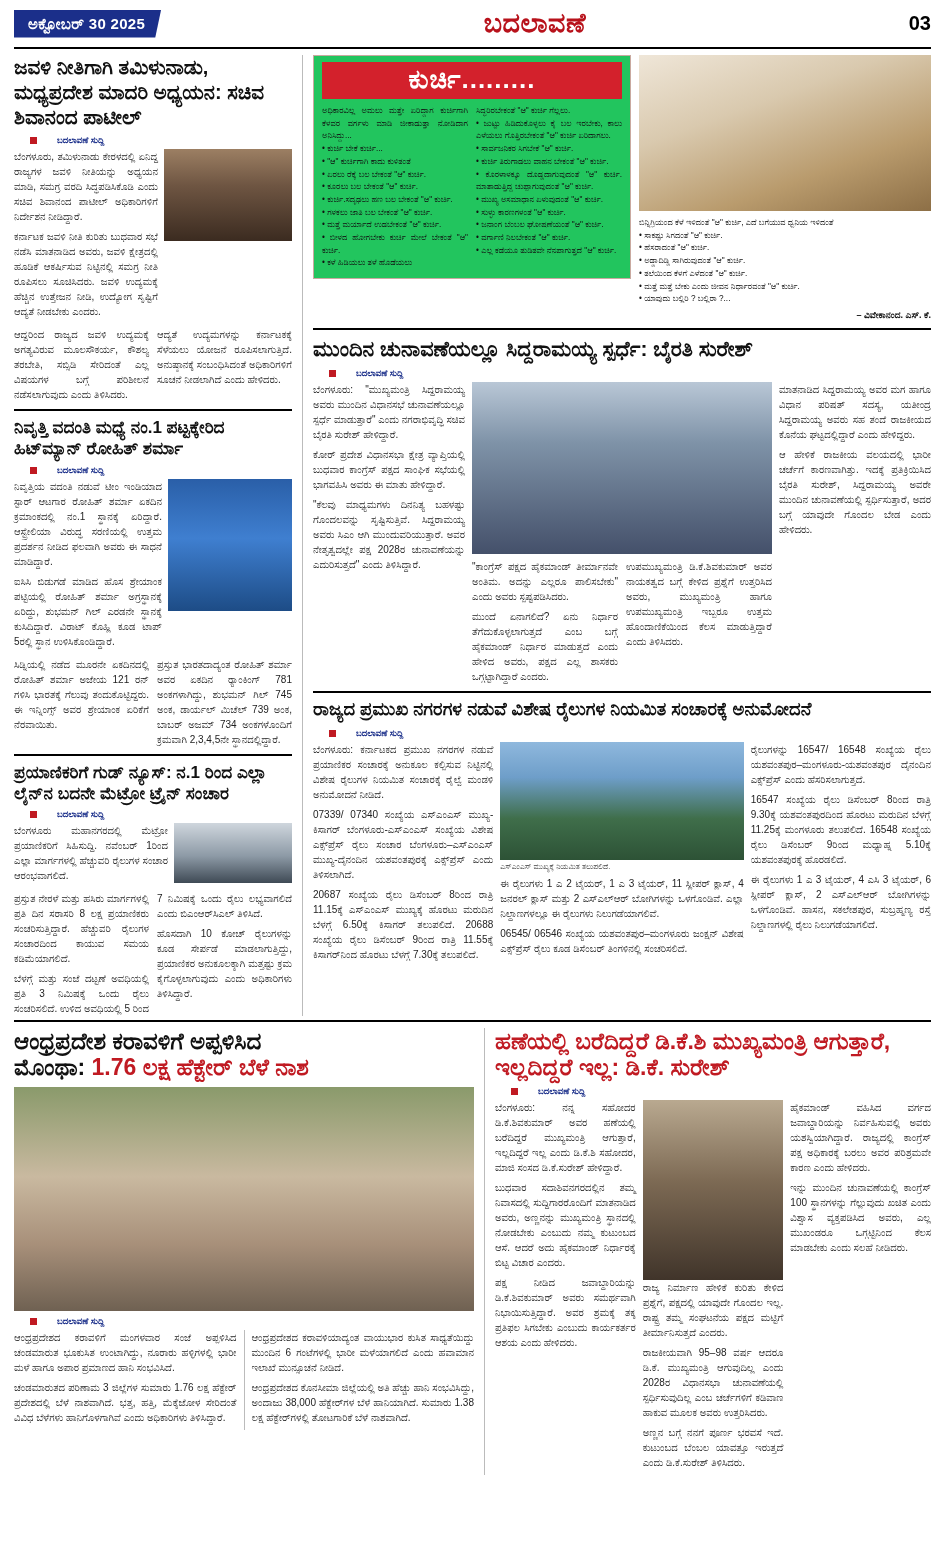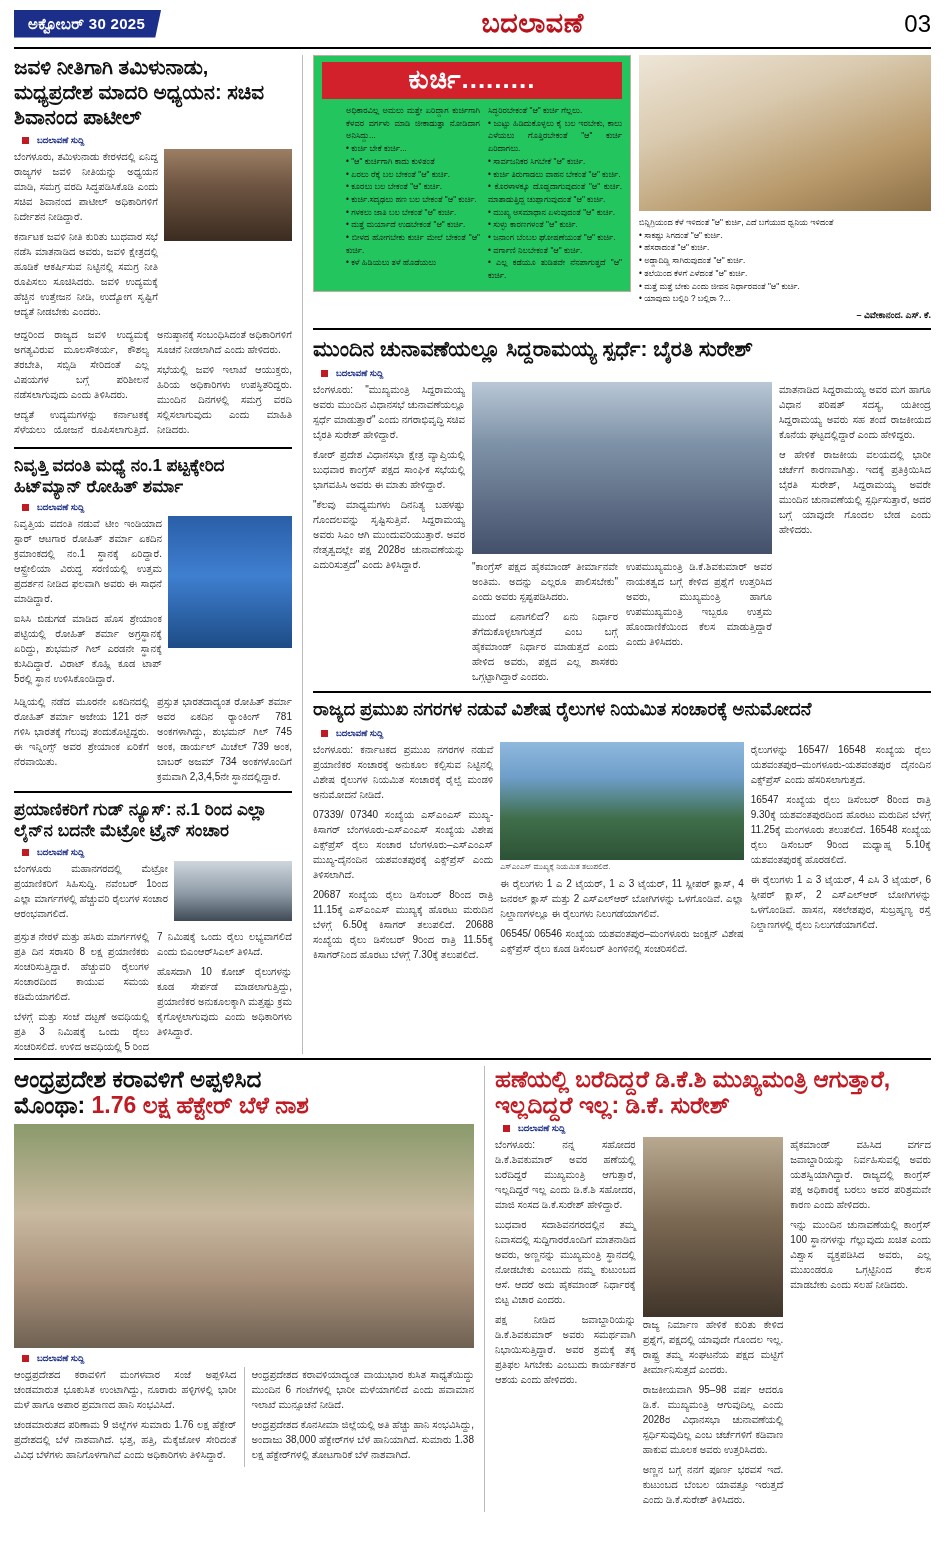--- a/index.html
+++ b/index.html
@@ -14,28 +14,28 @@
   .page { position: relative; width: 945px; height: 1542px; padding: 8px 14px; }
 
   
   .masthead { display:flex; align-items:center; justify-content:space-between; padding-bottom:4px; }
   .date-box {
     background:#1b2f8a; color:#fff; font-size:15px; font-weight:bold;
     padding:5px 16px 5px 14px; letter-spacing:.3px;
     clip-path: polygon(0 0, 100% 0, 96% 100%, 0 100%);
   }
   .paper-name { color:#b8121b; font-size:27px; font-weight:bold; letter-spacing:.5px; }
-  .page-no { font-size:24px; font-weight:normal; color:#000; }
+  .page-no { font-size:20px; font-weight:bold; color:#000; }
   .rule { border-top:2px solid #000; margin:4px 0 6px; }
 
   
   .hl { font-weight:bold; line-height:1.25; color:#111; }
   .h-lg { font-size:20px; }
   .h-md { font-size:17px; }
-  .byline { display:inline-flex; align-items:center; gap:8px; font-size:8.5px; color:#1b2f8a; font-weight:bold; margin:4px 8px 3px; }
+  .byline { display:inline-flex; align-items:center; gap:20px; font-size:8.5px; color:#1b2f8a; font-weight:bold; margin:4px 16px 3px; }
   .byline .sq { width:7px; height:7px; background:#c01a22; display:inline-block; }
   .body-text { font-size:10px; line-height:1.5; text-align:justify; color:#222; }
   .body-text p { margin:0 0 5px; }
 
   
   .cols { display:flex; gap:7px; }
   .col { flex:1; }
 
   
   .top-zone { display:flex; gap:10px; }
@@ -103,21 +103,20 @@
               <p>ಕರ್ನಾಟಕ ಜವಳಿ ನೀತಿ ಕುರಿತು ಬುಧವಾರ ಸಭೆ ನಡೆಸಿ ಮಾತನಾಡಿದ ಅವರು, ಜವಳಿ ಕ್ಷೇತ್ರದಲ್ಲಿ ಹೂಡಿಕೆ ಆಕರ್ಷಿಸುವ ನಿಟ್ಟಿನಲ್ಲಿ ಸಮಗ್ರ ನೀತಿ ರೂಪಿಸಲು ಸೂಚಿಸಿದರು. ಜವಳಿ ಉದ್ಯಮಕ್ಕೆ ಹೆಚ್ಚಿನ ಉತ್ತೇಜನ ನೀಡಿ, ಉದ್ಯೋಗ ಸೃಷ್ಟಿಗೆ ಆದ್ಯತೆ ನೀಡಬೇಕು ಎಂದರು.</p>
             </div>
           </div>
           <div style="width:128px; flex:none;">
             <div class="ph photo1" style="height:92px;"></div>
           </div>
         </div>
         <div class="body-text" style="column-count:2; column-gap:8px; margin-top:3px;">
           <p>ಆದ್ದರಿಂದ ರಾಜ್ಯದ ಜವಳಿ ಉದ್ಯಮಕ್ಕೆ ಅಗತ್ಯವಿರುವ ಮೂಲಸೌಕರ್ಯ, ಕೌಶಲ್ಯ ತರಬೇತಿ, ಸಬ್ಸಿಡಿ ಸೇರಿದಂತೆ ಎಲ್ಲ ವಿಷಯಗಳ ಬಗ್ಗೆ ಪರಿಶೀಲನೆ ನಡೆಸಲಾಗುವುದು ಎಂದು ತಿಳಿಸಿದರು.</p>
           <p>ಆದ್ಯತೆ ಉದ್ಯಮಗಳನ್ನು ಕರ್ನಾಟಕಕ್ಕೆ ಸೆಳೆಯಲು ಯೋಜನೆ ರೂಪಿಸಲಾಗುತ್ತಿದೆ. ಅನುಷ್ಠಾನಕ್ಕೆ ಸಂಬಂಧಿಸಿದಂತೆ ಅಧಿಕಾರಿಗಳಿಗೆ ಸೂಚನೆ ನೀಡಲಾಗಿದೆ ಎಂದು ಹೇಳಿದರು.</p>
-          <p>ಸಭೆಯಲ್ಲಿ ಜವಳಿ ಇಲಾಖೆ ಆಯುಕ್ತರು, ಹಿರಿಯ ಅಧಿಕಾರಿಗಳು ಉಪಸ್ಥಿತರಿದ್ದರು. ಮುಂದಿನ ದಿನಗಳಲ್ಲಿ ಸಮಗ್ರ ವರದಿ ಸಲ್ಲಿಸಲಾಗುವುದು ಎಂದು ಮಾಹಿತಿ ನೀಡಿದರು.</p>
         </div>
       </div>
 
       <div class="hr-black"></div>
 
       <div>
         <div class="hl h-md">ನಿವೃತ್ತಿ ವದಂತಿ ಮಧ್ಯೆ ನಂ.1 ಪಟ್ಟಕ್ಕೇರಿದ ಹಿಟ್‌ಮ್ಯಾನ್ ರೋಹಿತ್ ಶರ್ಮಾ</div>
         <div class="byline">
           <span class="sq"></span>
           <span>ಬದಲಾವಣೆ ಸುದ್ದಿ</span>
@@ -166,21 +165,21 @@
 
     </div>
 
     <div class="right-zone vdiv" style="padding-left:10px;">
 
       <div style="display:flex; gap:8px;">
         <div style="flex:1;">
           <div class="kurchi-box">
             <div class="kurchi-title">ಕುರ್ಚಿ.........</div>
             <div class="kurchi-cols">
-              <div class="k" style="white-space:pre-line;margin-left:24px;">ಅಧಿಕಾರವಿಲ್ಲ ಅಮಲು ಮತ್ತೇ ಏರಿದ್ದಾಗ ಕುರ್ಚಿಗಾಗಿ ಕೆಳವರ ವರ್ಗಳು ಮಾಡಿ ಜೀಕಾಡುತ್ತಾ ನೋಡಿದಾಗ ಅನಿಸಿದ್ದು...
+              <div class="k" style="white-space:pre-line;">ಅಧಿಕಾರವಿಲ್ಲ ಅಮಲು ಮತ್ತೇ ಏರಿದ್ದಾಗ ಕುರ್ಚಿಗಾಗಿ ಕೆಳವರ ವರ್ಗಳು ಮಾಡಿ ಜೀಕಾಡುತ್ತಾ ನೋಡಿದಾಗ ಅನಿಸಿದ್ದು...
 • ಕುರ್ಚಿ ಬೇಕೆ ಕುರ್ಚಿ...
 • "ಆ" ಕುರ್ಚಿಗಾಗಿ ಕಾದು ಕುಳಿತಂತೆ
 • ಏರಲು ರೆಕ್ಕೆ ಬಲ ಬೇಕಂತೆ "ಆ" ಕುರ್ಚಿ.
 • ಕೂರಲು ಬಲ ಬೇಕಂತೆ "ಆ" ಕುರ್ಚಿ.
 • ಕುರ್ಚಿ.ಸದೃಢಲು ಹಣ ಬಲ ಬೇಕಂತೆ "ಆ" ಕುರ್ಚಿ.
 • ಗಳಕಲು ಜಾತಿ ಬಲ ಬೇಕಂತೆ "ಆ" ಕುರ್ಚಿ.
 • ಮತ್ತೆ ಮರ್ಯಾದೆ ಉಡಬೇಕಂತೆ "ಆ" ಕುರ್ಚಿ.
 • ಬೀಳದ ಹೋಗಬೇಕು ಕುರ್ಚಿ ಮೇಲೆ ಬೇಕಂತೆ "ಆ" ಕುರ್ಚಿ.
 • ಕಳೆ ಹಿಡಿಯಲು ತಳೆ ಹೊಡೆಯಲು</div>
               <div class="k" style="white-space:pre-line;">ಸಿದ್ಧರಿರಬೇಕಂತೆ "ಆ" ಕುರ್ಚಿ ಗೆಲ್ಲಲು.
@@ -290,21 +289,21 @@
       </div>
       <div class="ph banana" style="height:224px; margin-top:6px;"></div>
       <div class="byline">
         <span class="sq"></span>
         <span>ಬದಲಾವಣೆ ಸುದ್ದಿ</span>
       </div>
       <div class="cols">
         <div class="col">
           <div class="body-text">
             <p>ಆಂಧ್ರಪ್ರದೇಶದ ಕರಾವಳಿಗೆ ಮಂಗಳವಾರ ಸಂಜೆ ಅಪ್ಪಳಿಸಿದ ಚಂಡಮಾರುತ ಭೂಕುಸಿತ ಉಂಟಾಗಿದ್ದು, ನೂರಾರು ಹಳ್ಳಿಗಳಲ್ಲಿ ಭಾರೀ ಮಳೆ ಹಾಗೂ ಅಪಾರ ಪ್ರಮಾಣದ ಹಾನಿ ಸಂಭವಿಸಿದೆ.</p>
-            <p>ಚಂಡಮಾರುತದ ಪರಿಣಾಮ 9 ಜಿಲ್ಲೆಗಳ ಸುಮಾರು 1.76 ಲಕ್ಷ ಹೆಕ್ಟೇರ್ ಪ್ರದೇಶದಲ್ಲಿ ಬೆಳೆ ನಾಶವಾಗಿದೆ. ಭತ್ತ, ಹತ್ತಿ, ಮೆಕ್ಕೆಜೋಳ ಸೇರಿದಂತೆ ವಿವಿಧ ಬೆಳೆಗಳು ಹಾನಿಗೊಳಗಾಗಿವೆ ಎಂದು ಅಧಿಕಾರಿಗಳು ತಿಳಿಸಿದ್ದಾರೆ.</p>
+            <p>ಚಂಡಮಾರುತದ ಪರಿಣಾಮ 3 ಜಿಲ್ಲೆಗಳ ಸುಮಾರು 1.76 ಲಕ್ಷ ಹೆಕ್ಟೇರ್ ಪ್ರದೇಶದಲ್ಲಿ ಬೆಳೆ ನಾಶವಾಗಿದೆ. ಭತ್ತ, ಹತ್ತಿ, ಮೆಕ್ಕೆಜೋಳ ಸೇರಿದಂತೆ ವಿವಿಧ ಬೆಳೆಗಳು ಹಾನಿಗೊಳಗಾಗಿವೆ ಎಂದು ಅಧಿಕಾರಿಗಳು ತಿಳಿಸಿದ್ದಾರೆ.</p>
           </div>
         </div>
         <div class="col vdiv" style="padding-left:7px;">
           <div class="body-text">
             <p>ಆಂಧ್ರಪ್ರದೇಶದ ಕರಾವಳಿಯಾದ್ಯಂತ ವಾಯುಭಾರ ಕುಸಿತ ಸಾಧ್ಯತೆಯಿದ್ದು ಮುಂದಿನ 6 ಗಂಟೆಗಳಲ್ಲಿ ಭಾರೀ ಮಳೆಯಾಗಲಿದೆ ಎಂದು ಹವಾಮಾನ ಇಲಾಖೆ ಮುನ್ಸೂಚನೆ ನೀಡಿದೆ.</p>
             <p>ಆಂಧ್ರಪ್ರದೇಶದ ಕೊನಸೀಮಾ ಜಿಲ್ಲೆಯಲ್ಲಿ ಅತಿ ಹೆಚ್ಚು ಹಾನಿ ಸಂಭವಿಸಿದ್ದು, ಅಂದಾಜು 38,000 ಹೆಕ್ಟೇರ್‌ಗಳ ಬೆಳೆ ಹಾನಿಯಾಗಿದೆ. ಸುಮಾರು 1.38 ಲಕ್ಷ ಹೆಕ್ಟೇರ್‌ಗಳಲ್ಲಿ ತೋಟಗಾರಿಕೆ ಬೆಳೆ ನಾಶವಾಗಿದೆ.</p>
           </div>
         </div>
       </div>
     </div>

